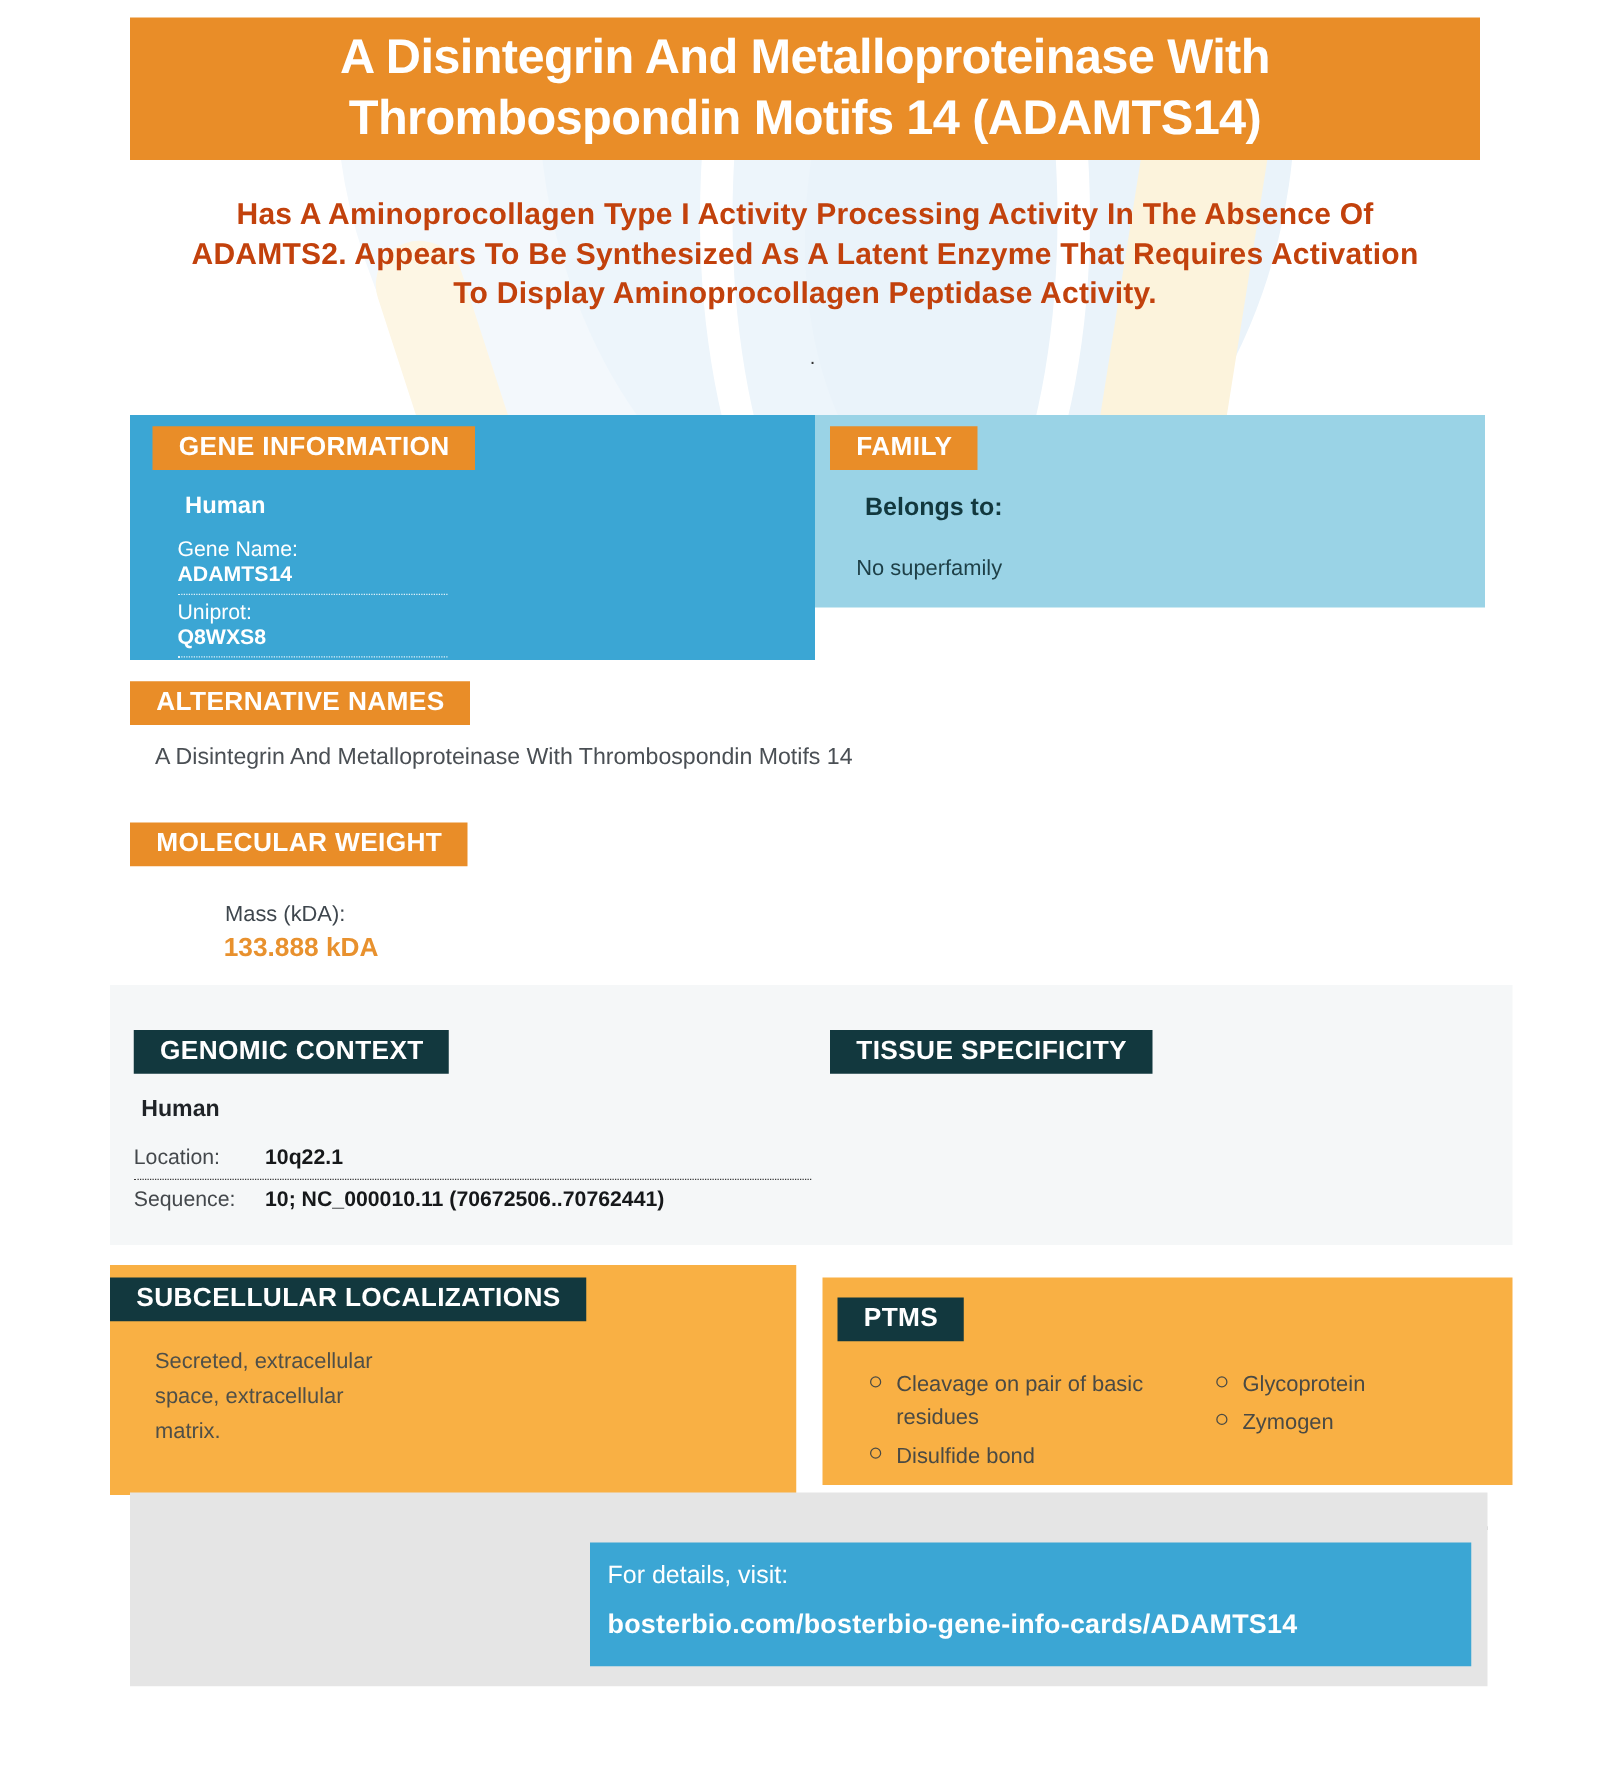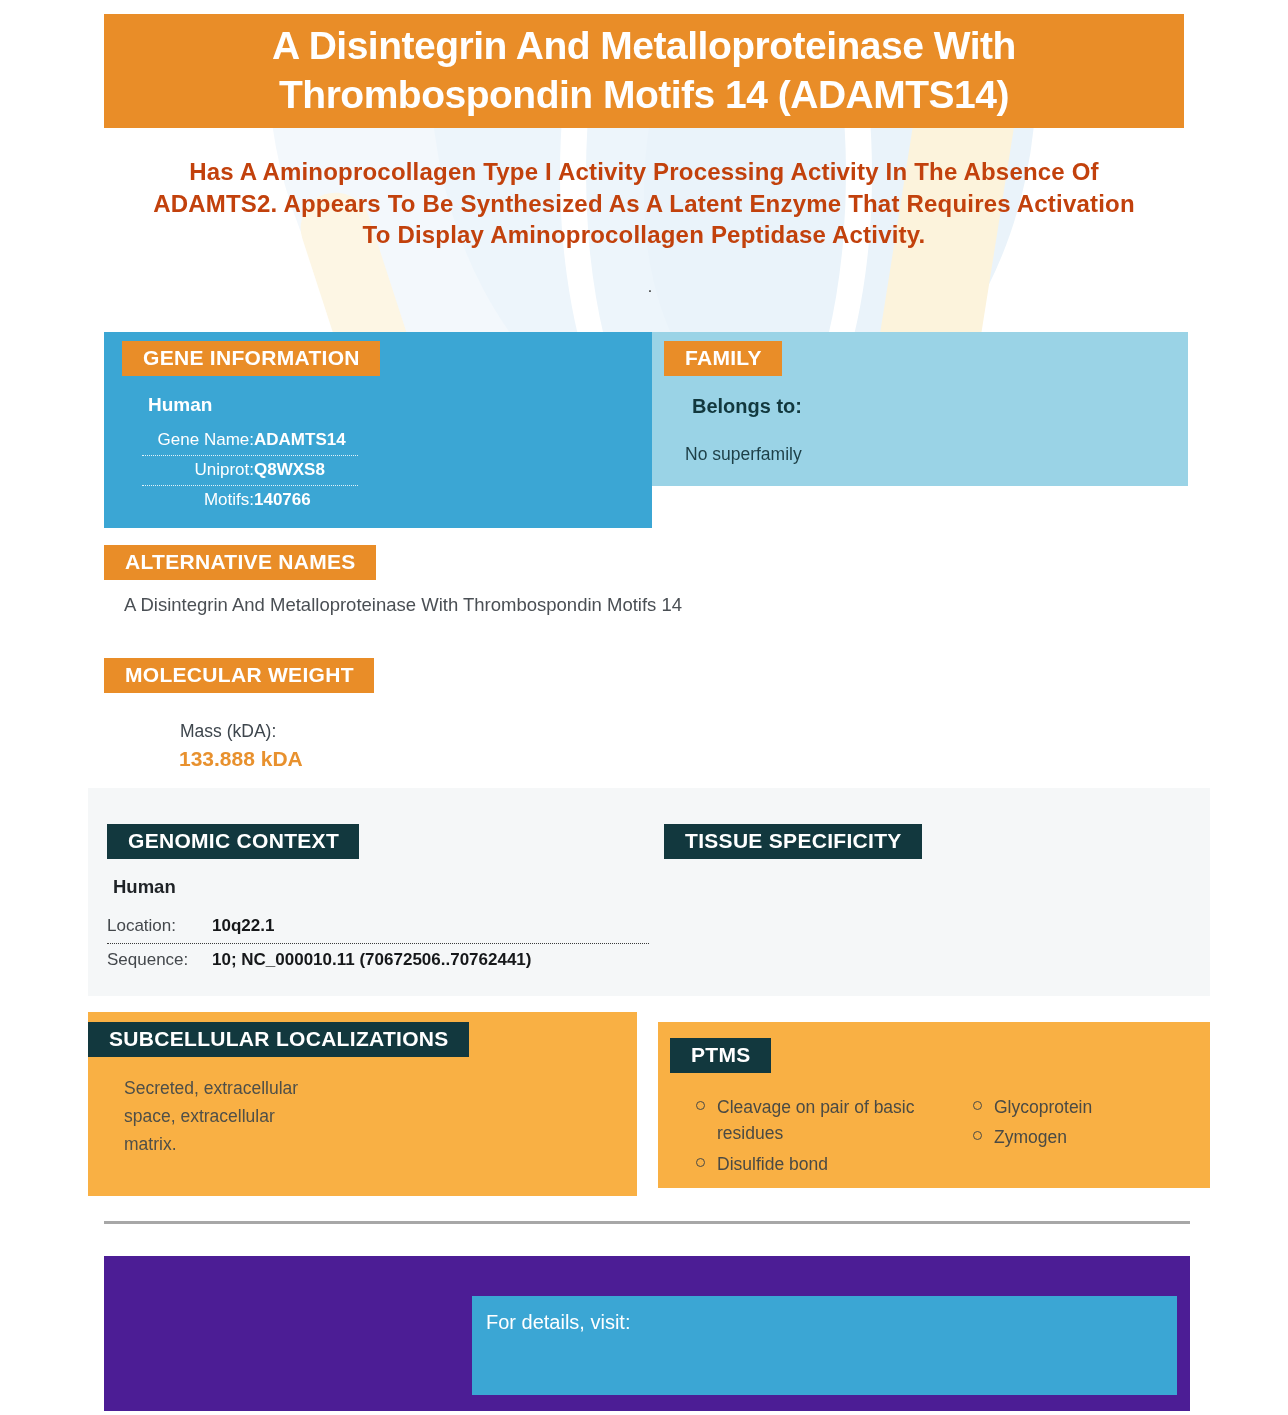--- a/index.html
+++ b/index.html
@@ -41,25 +41,25 @@
   
   .band{
     position:absolute;display:inline-block;
     color:#ffffff;font-weight:bold;font-size:21px;letter-spacing:0.3px;
     padding:5px 20px 6px 21px;white-space:nowrap;
   }
   .band.orange{background:#e98d28;}
   .band.teal{background:#12383e;}
 
   
-  .gene-info{left:104px;top:332px;width:548px;height:196px;background:#3ba6d4;color:#fff;text-align:right;}
+  .gene-info{left:104px;top:332px;width:548px;height:196px;background:#3ba6d4;color:#fff;}
   .gene-info .band{left:18px;top:9px;}
   .gi-species{position:absolute;left:44px;top:62px;font-weight:bold;font-size:19px;}
   .gi-rows{position:absolute;left:38px;top:94px;width:216px;font-size:17px;}
-  .gi-row{display:flex;padding:4px 0 5px 0;}
+  .gi-row{display:flex;padding:4px 0 5px 0;flex-direction:column;}
   .gi-row.dotted{border-bottom:1px dotted rgba(255,255,255,0.85);}
   .gi-label{width:112px;flex:none;}
   .gi-value{font-weight:bold;white-space:nowrap;}
 
   
   .family{left:652px;top:332px;width:536px;height:154px;background:#9ad3e6;}
   .family .band{left:12px;top:9px;}
   .fam-sub{position:absolute;left:40px;top:63px;font-weight:bold;font-size:20px;color:#12383e;}
   .fam-val{position:absolute;left:33px;top:112px;font-size:17.5px;color:#1d3f47;}
 
@@ -93,21 +93,21 @@
   .ptms{left:658px;top:1022px;width:552px;height:166px;background:#f9b044;}
   .ptms .band{left:12px;top:16px;}
   .ptms-col{position:absolute;top:72px;margin:0;padding:0;list-style:none;font-size:17.5px;line-height:1.5;color:#4a4a44;}
   .ptms-col.c1{left:38px;width:240px;}
   .ptms-col.c2{left:315px;width:220px;}
   .ptms-col li{display:flex;gap:12px;margin-bottom:4px;}
   .bullet{flex:none;width:7px;height:7px;border:1.6px solid #4a4a44;border-radius:50%;margin-top:7px;}
 
   
   .separator{left:104px;top:1221px;width:1086px;height:3px;background:#a7a7a7;}
-  .footer-panel{left:104px;top:1256px;width:1086px;height:155px;background:#4c1d95;}
+  .footer-panel{left:104px;top:1194px;width:1086px;height:155px;background:#e5e5e5;}
   .visit-box{position:absolute;left:368px;top:40px;width:705px;height:99px;background:#3ba6d4;color:#fff;padding:0;}
   .visit-label{position:absolute;left:14px;top:15px;font-size:20px;}
   .visit-url{position:absolute;left:14px;top:53px;font-size:21.5px;font-weight:bold;letter-spacing:0.2px;cursor:pointer;}
 </style>
 </head>
 <body>
 
 <div class="page">
 
   <div class="watermark">
@@ -201,16 +201,17 @@
         <span>Zymogen</span>
       </li>
     </ul>
   </section>
 
   <div class="z separator"></div>
 
   <footer class="z footer-panel">
     <div class="visit-box">
       <div class="visit-label">For details, visit:</div>
+      <div class="visit-url">bosterbio.com/bosterbio-gene-info-cards/ADAMTS14</div>
     </div>
   </footer>
 
 </div>
 
 </body></html>

